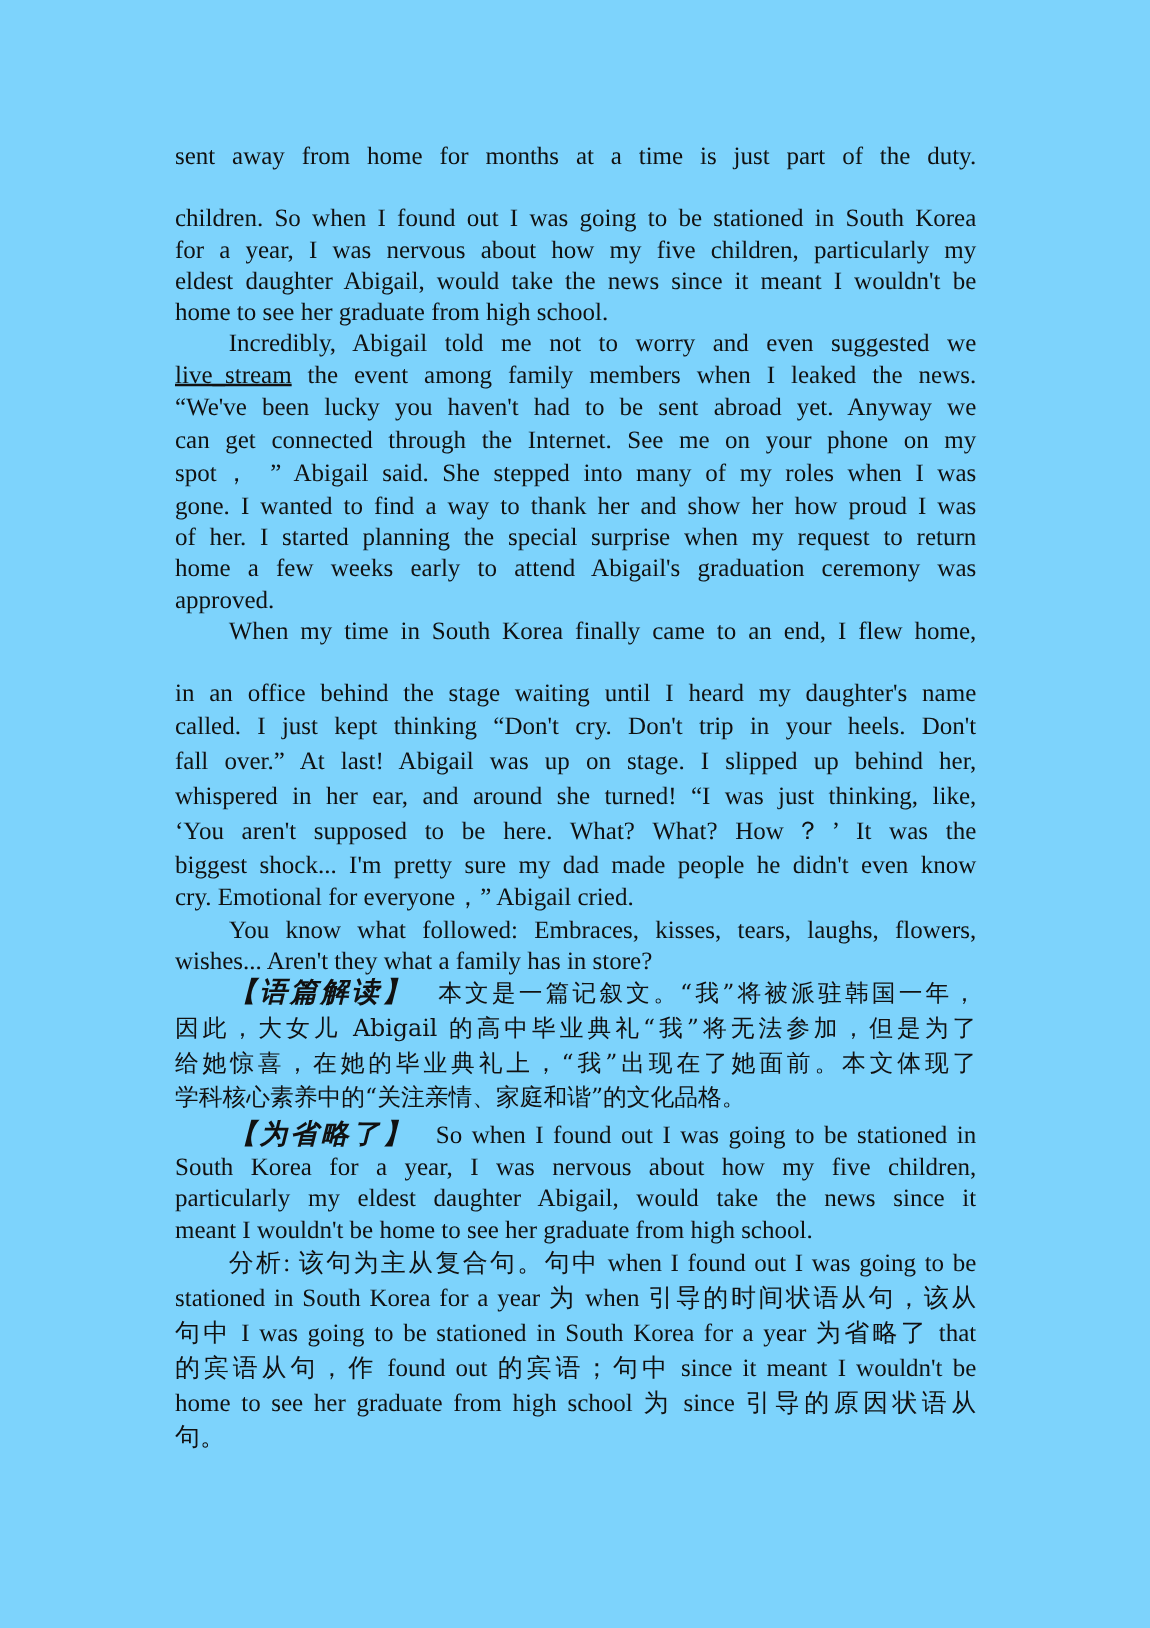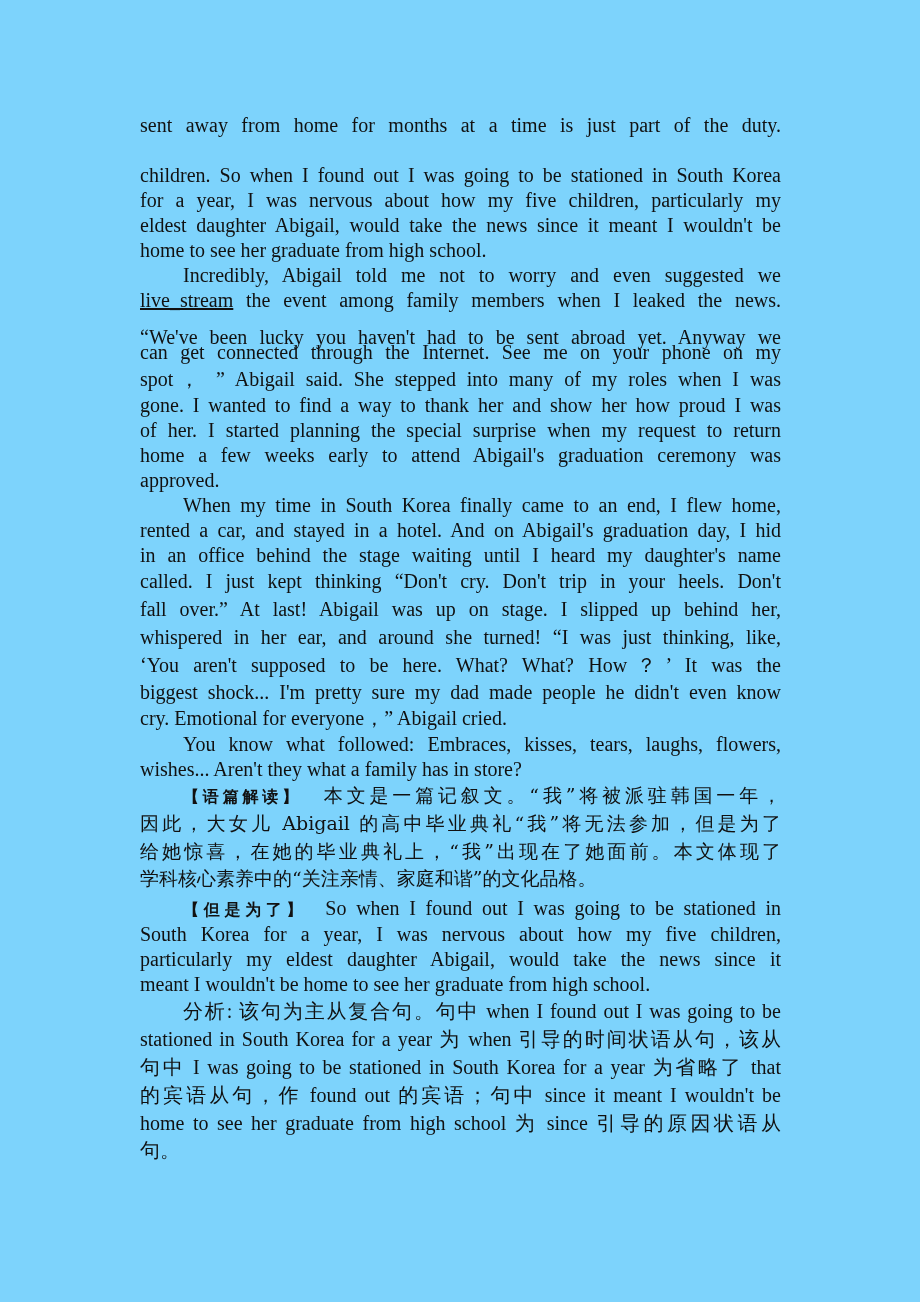--- a/index.html
+++ b/index.html
@@ -13,63 +13,62 @@
     font-size: 20px;
     line-height: 24px;
     color: #111111;
     white-space: nowrap;
     text-align: justify;
     text-align-last: justify;
   }
   .line.last { text-align-last: left; }
   .line.indent { left: 183px; width: 598px; }
   .u { text-decoration: underline; }
-  .hd { font-family: "DejaVu Sans", sans-serif; font-weight: bold; font-size: 16px; }
+  .hd { font-family: "DejaVu Sans", sans-serif; font-weight: bold; font-size: 22px; font-style: italic; }
   .cn { font-family: "DejaVu Serif", serif; font-size: 19px; }
 </style>
 </head>
 <body>
 
 <div class="page">
 
   <div class="line" style="top:113px">sent away from home for months at a time is just part of the duty.</div>
   <div class="line" style="top:163px">children. So when I found out I was going to be stationed in South Korea</div>
   <div class="line" style="top:188px">for a year, I was nervous about how my five children, particularly my</div>
   <div class="line" style="top:213px">eldest daughter Abigail, would take the news since it meant I wouldn't be</div>
   <div class="line last" style="top:238px">home to see her graduate from high school.</div>
 
   <div class="line indent" style="top:263px">Incredibly, Abigail told me not to worry and even suggested we</div>
   <div class="line" style="top:288px"><span class="u">live_stream</span><span> the event among family members when I leaked the news.</span></div>
-  <div class="line" style="top:325px">“We've been lucky you haven't had to be sent abroad yet. Anyway we</div>
+  <div class="line" style="top:314px">“We've been lucky you haven't had to be sent abroad yet. Anyway we</div>
   <div class="line" style="top:340px">can get connected through the Internet. See me on your phone on my</div>
   <div class="line" style="top:367px">spot， ” Abigail said. She stepped into many of my roles when I was</div>
   <div class="line" style="top:393px">gone. I wanted to find a way to thank her and show her how proud I was</div>
   <div class="line" style="top:418px">of her. I started planning the special surprise when my request to return</div>
   <div class="line" style="top:443px">home a few weeks early to attend Abigail's graduation ceremony was</div>
   <div class="line last" style="top:468px">approved.</div>
 
   <div class="line indent" style="top:493px">When my time in South Korea finally came to an end, I flew home,</div>
-  <div class="line" style="top:518px">rented a car, and stayed in a hotel. And on Abigail's graduation day, I hid</div>
   <div class="line" style="top:543px">in an office behind the stage waiting until I heard my daughter's name</div>
   <div class="line" style="top:569px">called. I just kept thinking “Don't cry.   Don't trip in your heels. Don't</div>
   <div class="line" style="top:597px">fall over.” At last! Abigail was up on stage. I slipped up behind her,</div>
   <div class="line" style="top:625px">whispered in her ear, and around she turned! “I was just thinking, like,</div>
   <div class="line" style="top:653px">‘You aren't supposed to be here. What? What? How？’ It was the</div>
   <div class="line" style="top:680px">biggest shock... I'm pretty sure my dad made people he didn't even know</div>
   <div class="line last" style="top:706px">cry. Emotional for everyone，” Abigail cried.</div>
 
   <div class="line indent" style="top:732px">You know what followed: Embraces, kisses, tears, laughs, flowers,</div>
   <div class="line last" style="top:757px">wishes... Aren't they what a family has in store?</div>
 
   <div class="line indent cn" style="top:783px"><span class="hd">【语篇解读】</span><span style="display:inline-block;width:18px"></span><span>本文是一篇记叙文。“我”将被派驻韩国一年，</span></div>
   <div class="line cn" style="top:811px">因此，大女儿 Abigail 的高中毕业典礼“我”将无法参加，但是为了</div>
   <div class="line cn" style="top:839px">给她惊喜，在她的毕业典礼上，“我”出现在了她面前。本文体现了</div>
   <div class="line last cn" style="top:866px">学科核心素养中的“关注亲情、家庭和谐”的文化品格。</div>
 
-  <div class="line indent" style="top:896px"><span class="hd">【但是为了】</span><span style="display:inline-block;width:18px"></span><span>So when I found out I was going to be stationed in</span></div>
+  <div class="line indent" style="top:896px"><span class="hd">【为省略了】</span><span style="display:inline-block;width:18px"></span><span>So when I found out I was going to be stationed in</span></div>
   <div class="line" style="top:922px">South Korea for a year, I was nervous about how my five children,</div>
   <div class="line" style="top:947px">particularly my eldest daughter Abigail, would take the news since it</div>
   <div class="line last" style="top:972px">meant I wouldn't be home to see her graduate from high school.</div>
 
   <div class="line indent" style="top:999px">分析: 该句为主从复合句。句中 when I found out I was going to be</div>
   <div class="line" style="top:1027px">stationed in South Korea for a year 为 when 引导的时间状语从句，该从</div>
   <div class="line" style="top:1055px">句中 I was going to be stationed in South Korea for a year 为省略了 that</div>
   <div class="line" style="top:1083px">的宾语从句，作 found out 的宾语；句中 since it meant I wouldn't be</div>
   <div class="line" style="top:1111px">home to see her graduate from high school 为 since 引导的原因状语从</div>
   <div class="line last" style="top:1138px">句。</div>

